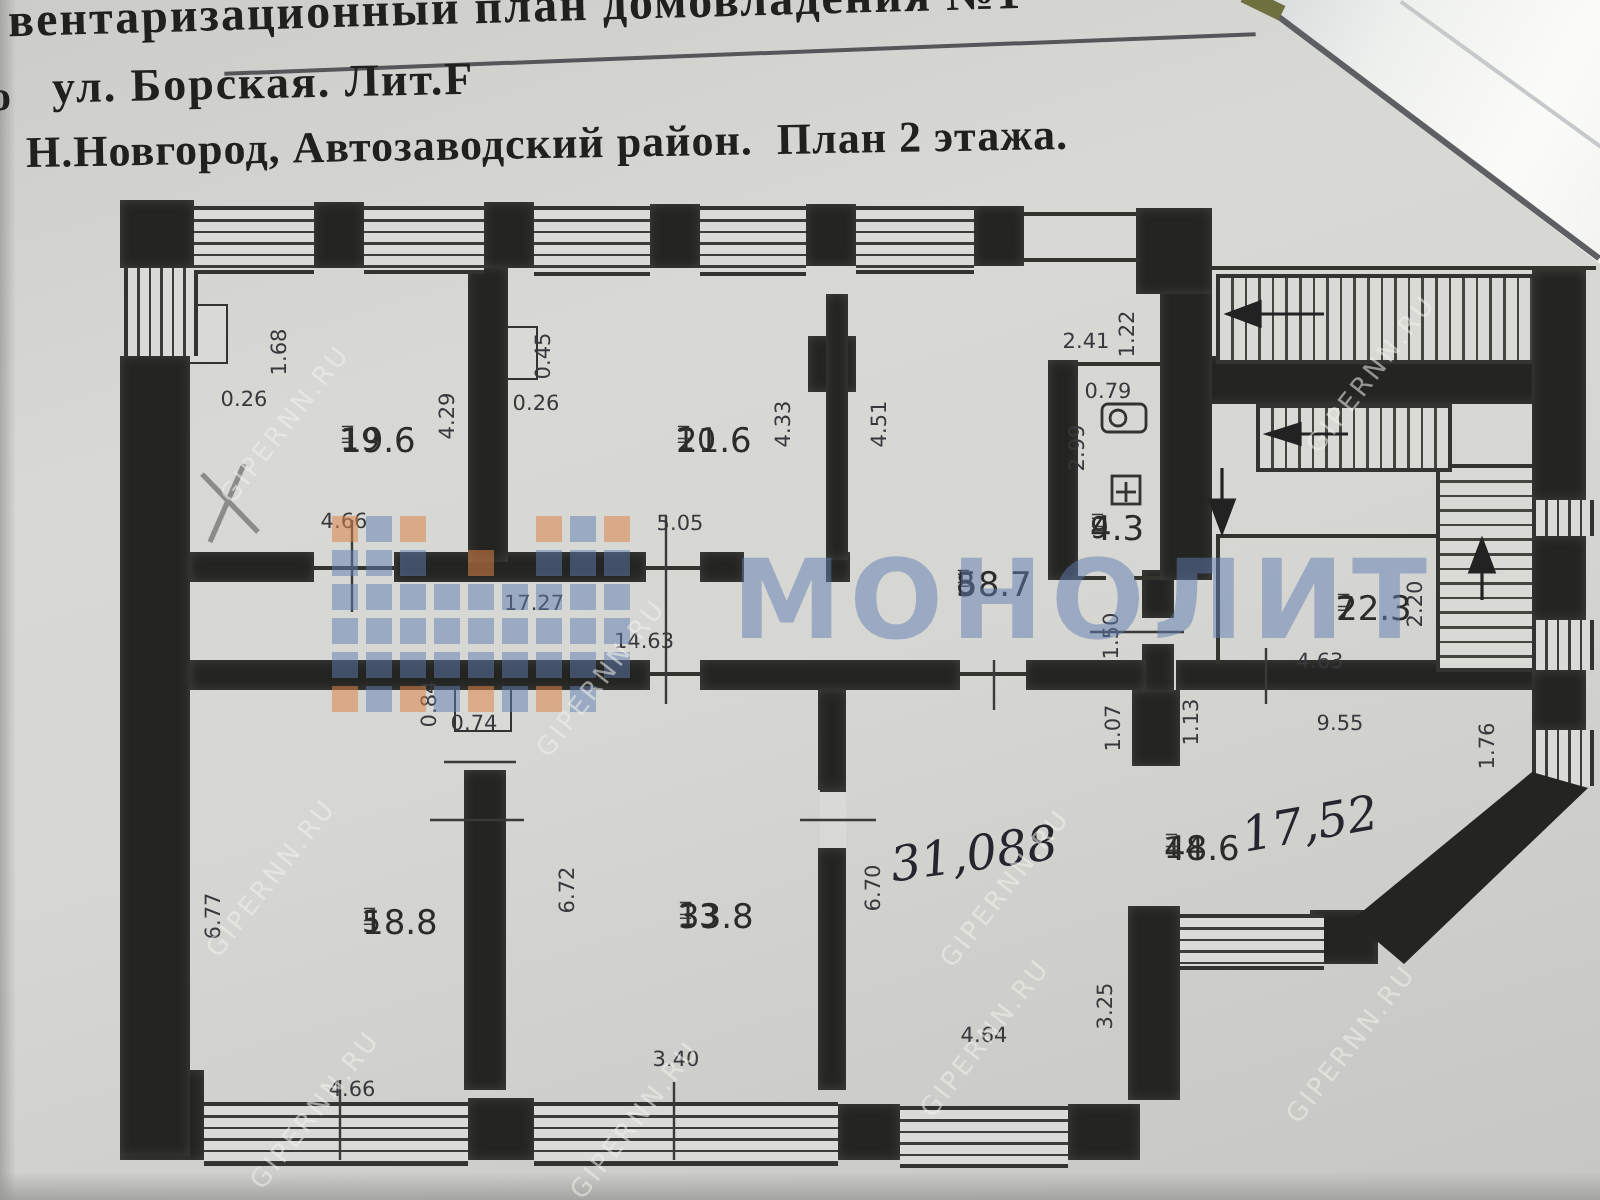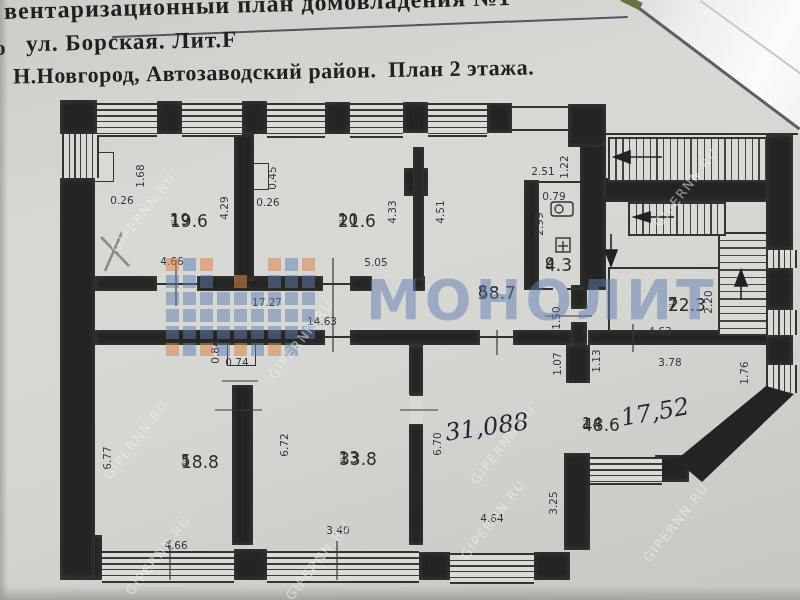--- a/index.html
+++ b/index.html
@@ -192,43 +192,43 @@
             <line x1="558" y1="246" x2="568" y2="246"></line>
         </g>
       </g>
     </svg>
   <div class="dim" style="left: 140px; top: 176px; transform: translate(-50%, -50%) rotate(-90deg);">1.68</div>
       <div class="dim" style="left: 122px; top: 200px; transform: translate(-50%, -50%) rotate(0deg);">0.26</div>
       <div class="dim" style="left: 172px; top: 261px; transform: translate(-50%, -50%) rotate(0deg);">4.66</div>
       <div class="dim" style="left: 224px; top: 208px; transform: translate(-50%, -50%) rotate(-90deg);">4.29</div>
       <div class="dim" style="left: 272px; top: 178px; transform: translate(-50%, -50%) rotate(-90deg);">0.45</div>
       <div class="dim" style="left: 268px; top: 202px; transform: translate(-50%, -50%) rotate(0deg);">0.26</div>
-      <div class="dim" style="left: 340px; top: 262px; transform: translate(-50%, -50%) rotate(0deg); margin-left: 36px;">5.05</div>
+      <div class="dim" style="left: 340px; top: 262px; transform: translate(-50%, -50%) rotate(0deg);">5.05</div>
       <div class="dim" style="left: 392px; top: 212px; transform: translate(-50%, -50%) rotate(-90deg);">4.33</div>
       <div class="dim" style="left: 440px; top: 212px; transform: translate(-50%, -50%) rotate(-90deg);">4.51</div>
       <div class="dim" style="left: 267px; top: 302px; transform: translate(-50%, -50%) rotate(0deg);">17.27</div>
       <div class="dim" style="left: 322px; top: 321px; transform: translate(-50%, -50%) rotate(0deg);">14.63</div>
       <div class="dim" style="left: 215px; top: 352px; transform: translate(-50%, -50%) rotate(-90deg);">0.84</div>
       <div class="dim" style="left: 237px; top: 362px; transform: translate(-50%, -50%) rotate(0deg);">0.74</div>
       <div class="dim" style="left: 107px; top: 458px; transform: translate(-50%, -50%) rotate(-90deg);">6.77</div>
       <div class="dim" style="left: 176px; top: 545px; transform: translate(-50%, -50%) rotate(0deg);">4.66</div>
       <div class="dim" style="left: 284px; top: 445px; transform: translate(-50%, -50%) rotate(-90deg);">6.72</div>
       <div class="dim" style="left: 338px; top: 530px; transform: translate(-50%, -50%) rotate(0deg);">3.40</div>
       <div class="dim" style="left: 437px; top: 444px; transform: translate(-50%, -50%) rotate(-90deg);">6.70</div>
       <div class="dim" style="left: 492px; top: 518px; transform: translate(-50%, -50%) rotate(0deg);">4.64</div>
       <div class="dim" style="left: 553px; top: 503px; transform: translate(-50%, -50%) rotate(-90deg);">3.25</div>
-      <div class="dim" style="left: 543px; top: 171px; transform: translate(-50%, -50%) rotate(0deg);">2.51</div>
+      <div class="dim" style="left: 543px; top: 171px; transform: translate(-50%, -50%) rotate(0deg);">2.41</div>
       <div class="dim" style="left: 564px; top: 167px; transform: translate(-50%, -50%) rotate(-90deg);">1.22</div>
       <div class="dim" style="left: 554px; top: 196px; transform: translate(-50%, -50%) rotate(0deg);">0.79</div>
       <div class="dim" style="left: 539px; top: 224px; transform: translate(-50%, -50%) rotate(-90deg);">2.99</div>
       <div class="dim" style="left: 556px; top: 318px; transform: translate(-50%, -50%) rotate(-90deg);">1.50</div>
       <div class="dim" style="left: 557px; top: 364px; transform: translate(-50%, -50%) rotate(-90deg);">1.07</div>
       <div class="dim" style="left: 596px; top: 361px; transform: translate(-50%, -50%) rotate(-90deg);">1.13</div>
       <div class="dim" style="left: 660px; top: 331px; transform: translate(-50%, -50%) rotate(0deg);">4.63</div>
-      <div class="dim" style="left: 670px; top: 362px; transform: translate(-50%, -50%) rotate(0deg);">3.78</div>
+      <div class="dim" style="left: 670px; top: 362px; transform: translate(-50%, -50%) rotate(0deg);">9.55</div>
       <div class="dim" style="left: 708px; top: 302px; transform: translate(-50%, -50%) rotate(-90deg);">2.20</div>
       <div class="dim" style="left: 744px; top: 373px; transform: translate(-50%, -50%) rotate(-90deg);">1.76</div>
       <div class="room" style="left: 170px; top: 212px;">
         <div class="rnum">19</div>
         <div class="rmk">= =</div>
         <div class="rarea">19.6</div>
       </div>
       <div class="room" style="left: 338px; top: 212px;">
         <div class="rnum">10</div>
         <div class="rmk">= =</div>

